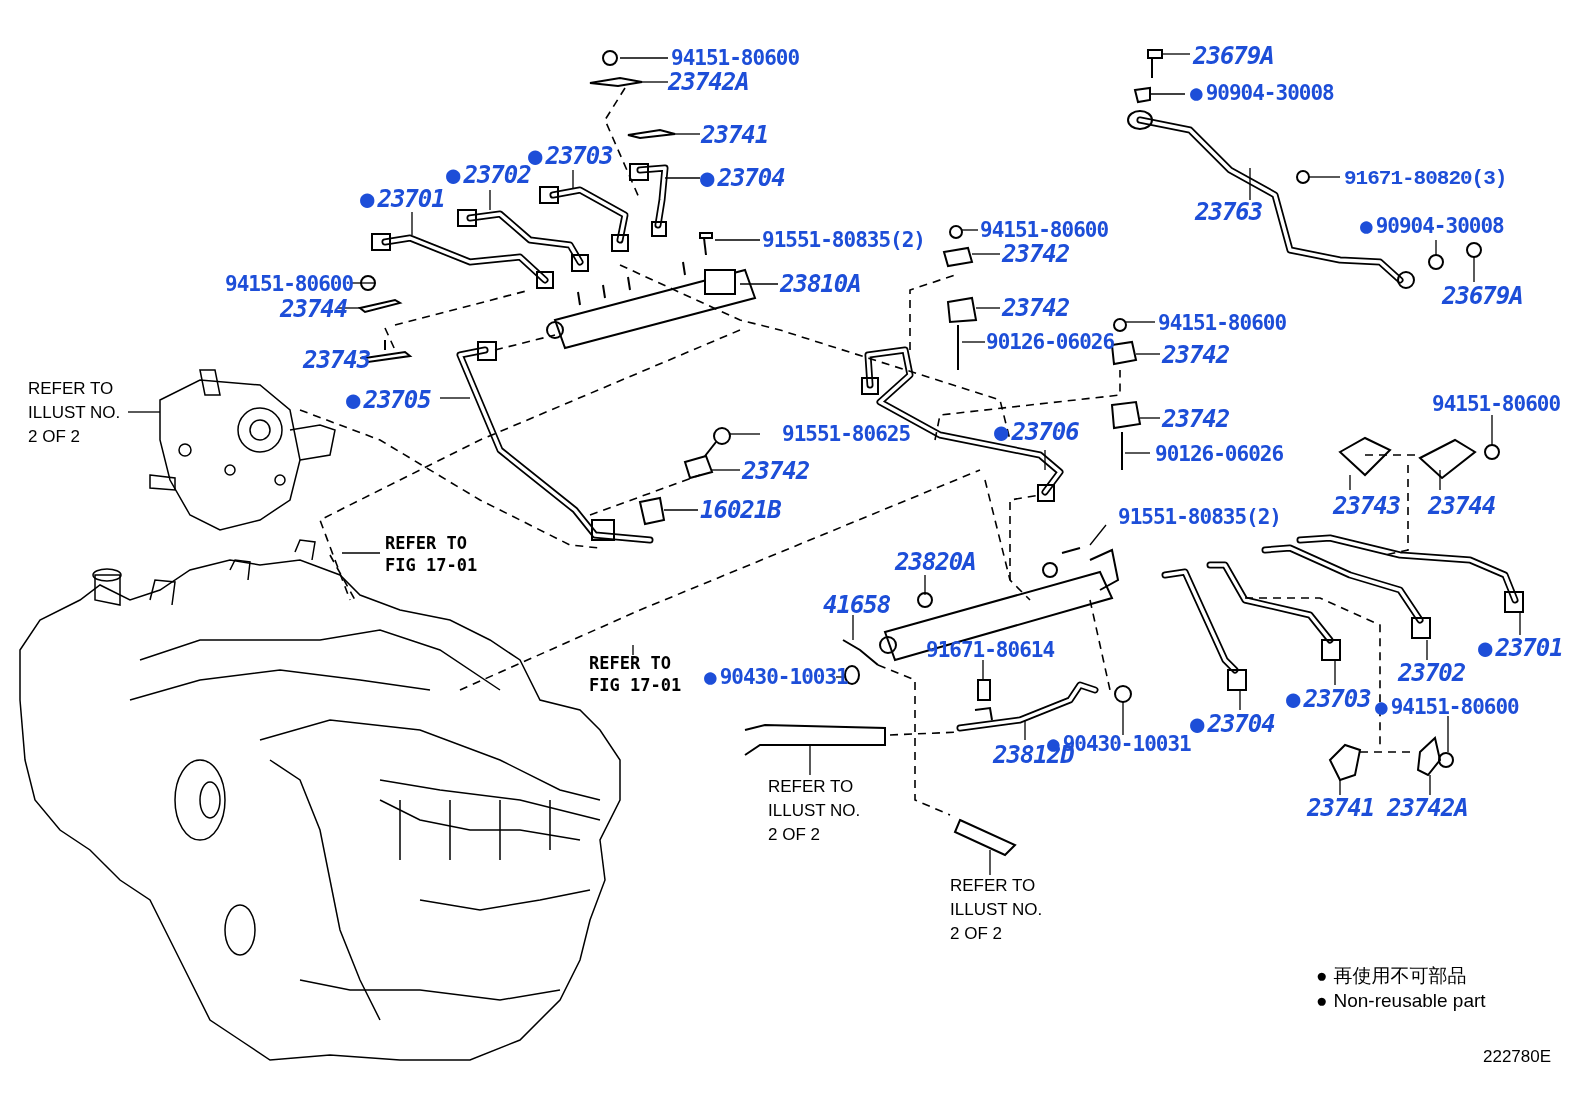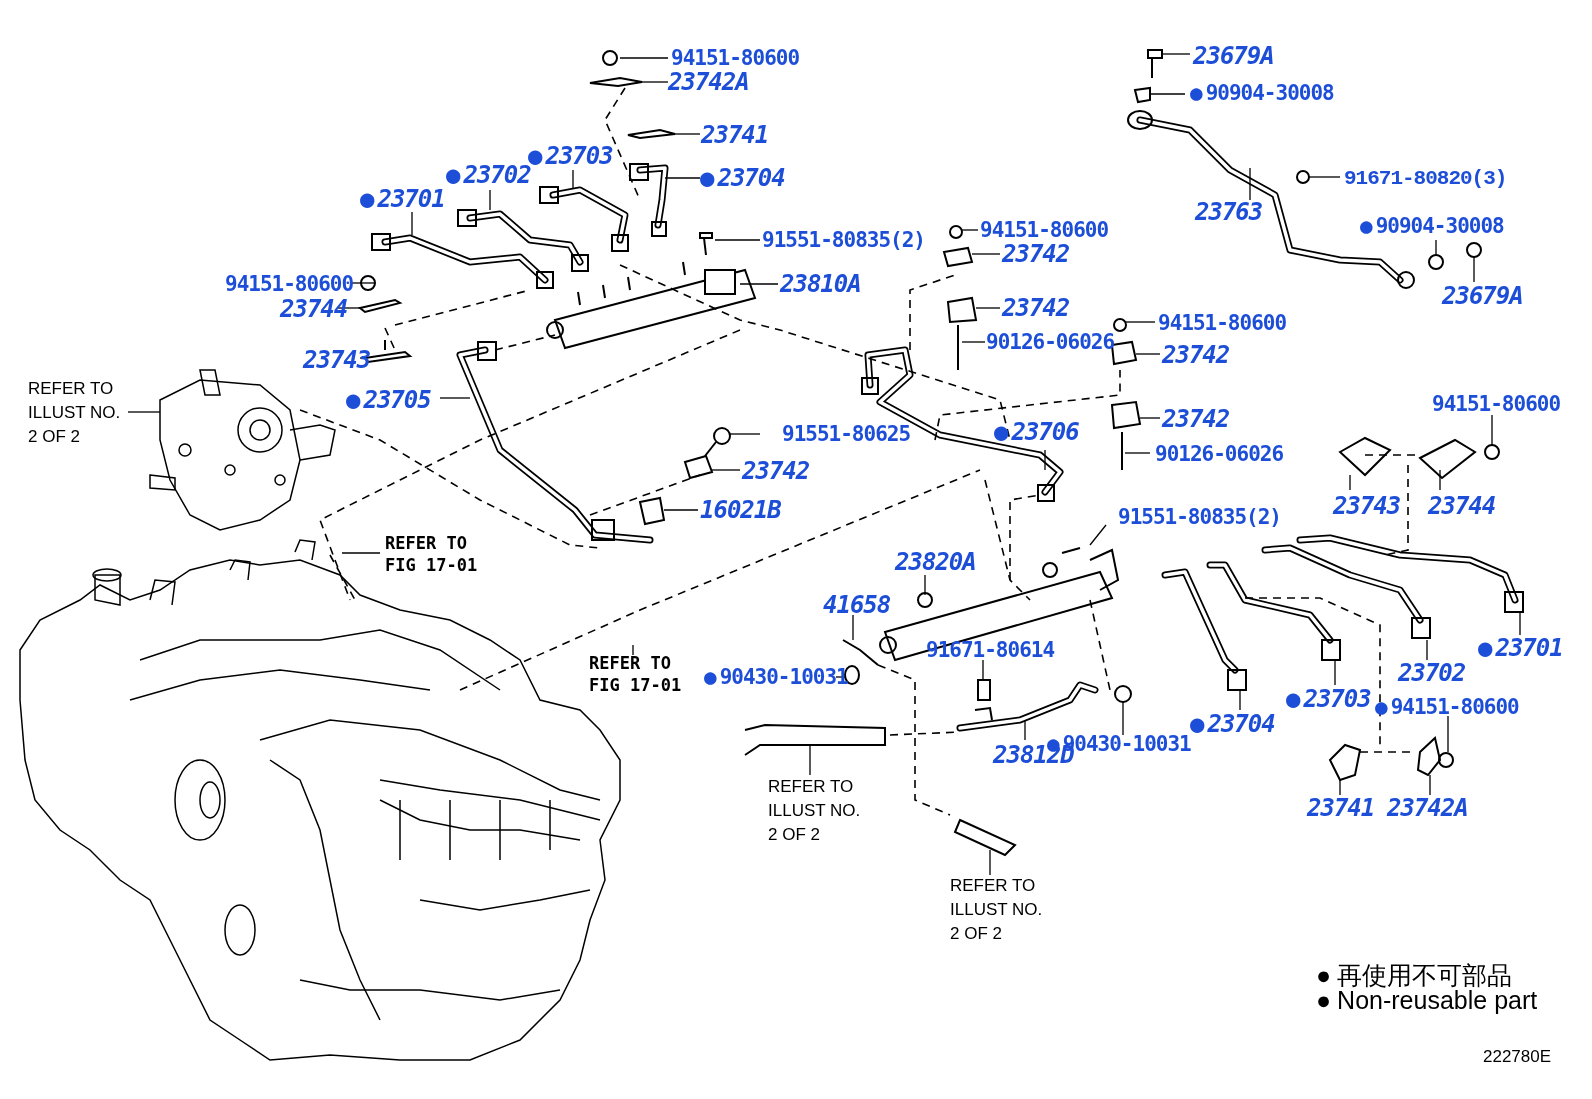--- a/index.html
+++ b/index.html
@@ -4,21 +4,21 @@
 <style>
   html, body { margin: 0; padding: 0; background: #ffffff; }
   body { width: 1592px; height: 1099px; position: relative; overflow: hidden; }
   #canvas { position: absolute; left: 0; top: 0; width: 1592px; height: 1099px; }
   .lbl { position: absolute; font-family: "DejaVu Sans Mono", "Liberation Mono", monospace; font-weight: bold; color: #1d4ed8; white-space: nowrap; line-height: 1; }
   .pn { font-size: 21px; letter-spacing: -1px; }
   .pnl { font-size: 24px; letter-spacing: -1px; font-weight: bold; font-style: italic; }
   .ref { position: absolute; font-family: "Liberation Sans", sans-serif; font-size: 17px; color: #000; line-height: 24px; white-space: nowrap; }
   .reff { position: absolute; font-family: "DejaVu Sans Mono", monospace; font-weight: bold; font-size: 17px; color: #000; line-height: 22px; white-space: nowrap; }
   .dot::before { content: "\25CF"; margin-right: 4px; }
-  .legend { position: absolute; left: 1316px; top: 963px; font-family: "Liberation Sans", sans-serif; font-size: 25px; line-height: 25px; color: #000; }
+  .legend { position: absolute; left: 1316px; top: 963px; font-family: "Liberation Sans", sans-serif; font-size: 19px; line-height: 25px; color: #000; }
   .legend div::before { content: "\25CF"; margin-right: 6px; }
   .figid { position: absolute; left: 1483px; top: 1047px; font-family: "Liberation Sans", sans-serif; font-size: 17px; color: #000; }
   svg .part { fill: none; stroke: #000; stroke-width: 2; }
   svg .pipe { fill: none; stroke: #000; stroke-width: 7; stroke-linecap: round; stroke-linejoin: round; }
   svg .pipein { fill: none; stroke: #fff; stroke-width: 3.5; stroke-linecap: round; stroke-linejoin: round; }
   svg .dash { fill: none; stroke: #000; stroke-width: 1.6; stroke-dasharray: 8 6; }
   svg .lead { fill: none; stroke: #000; stroke-width: 1.3; }
   svg .thin { fill: none; stroke: #000; stroke-width: 1.5; }
 </style>
 </head>

